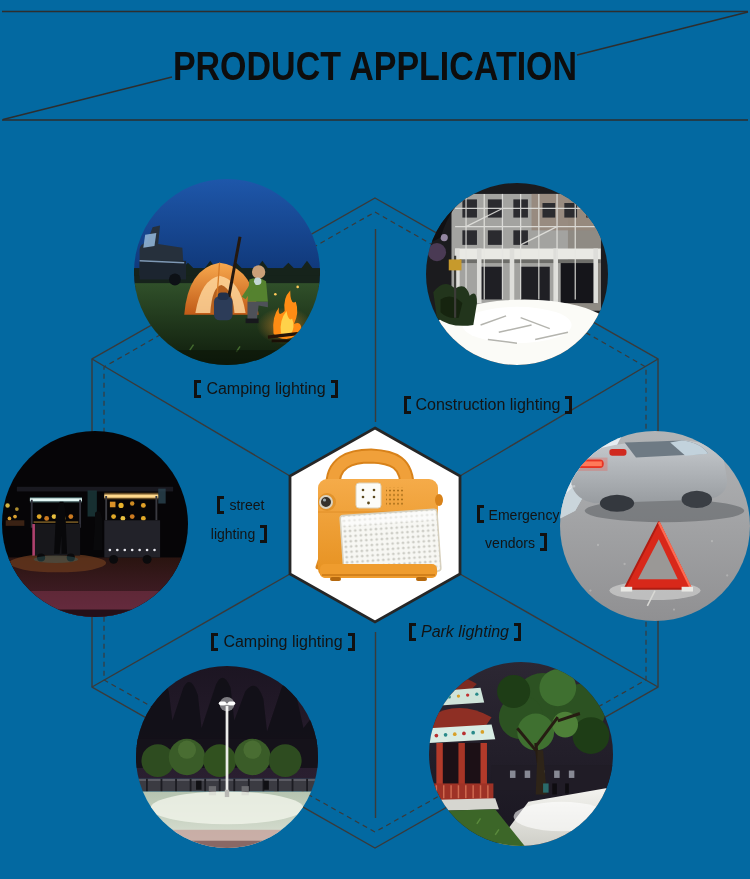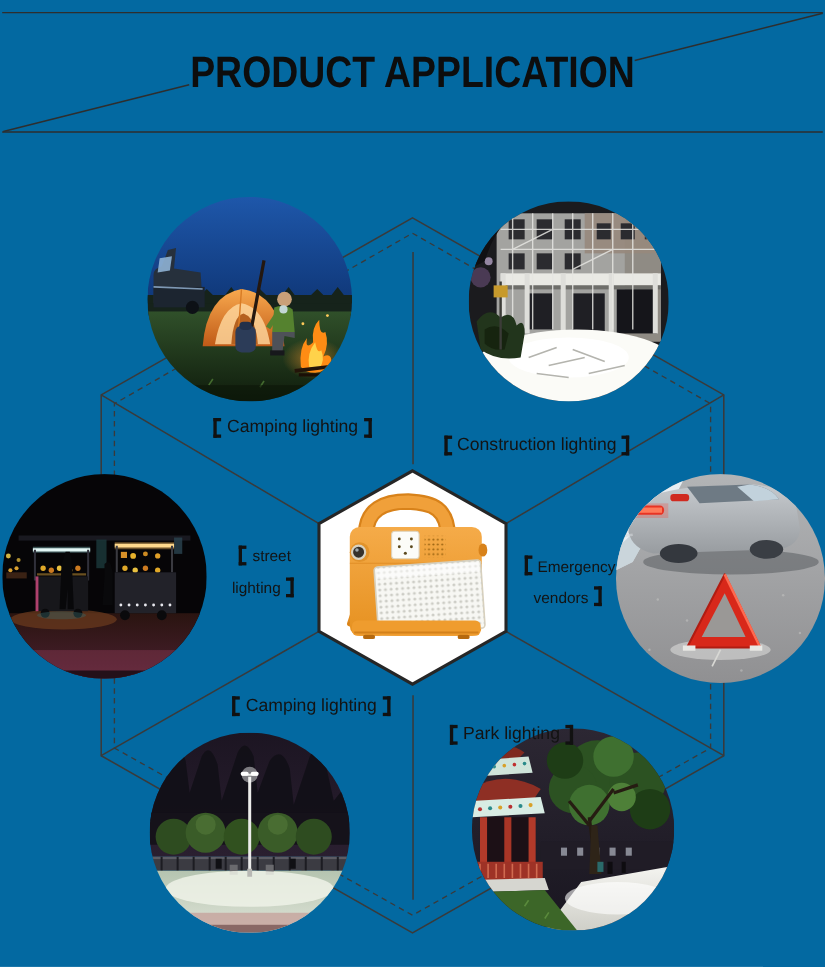--- a/index.html
+++ b/index.html
@@ -536,19 +536,19 @@
       <span class="brk brk-r"></span>
     </div>
   </div>
 
   <div class="lbl" style="left:181px;top:630px;width:204px;">
     <span class="brk brk-l"></span>
     <span>Camping lighting</span>
     <span class="brk brk-r"></span>
   </div>
 
-  <div class="lbl" style="left:373px;top:656px;width:184px;">
+  <div class="lbl" style="left:373px;top:620px;width:184px;font-style:italic;">
     <span class="brk brk-l"></span>
     <span>Park lighting</span>
     <span class="brk brk-r"></span>
   </div>
 
 </div>
 
 </body></html>

